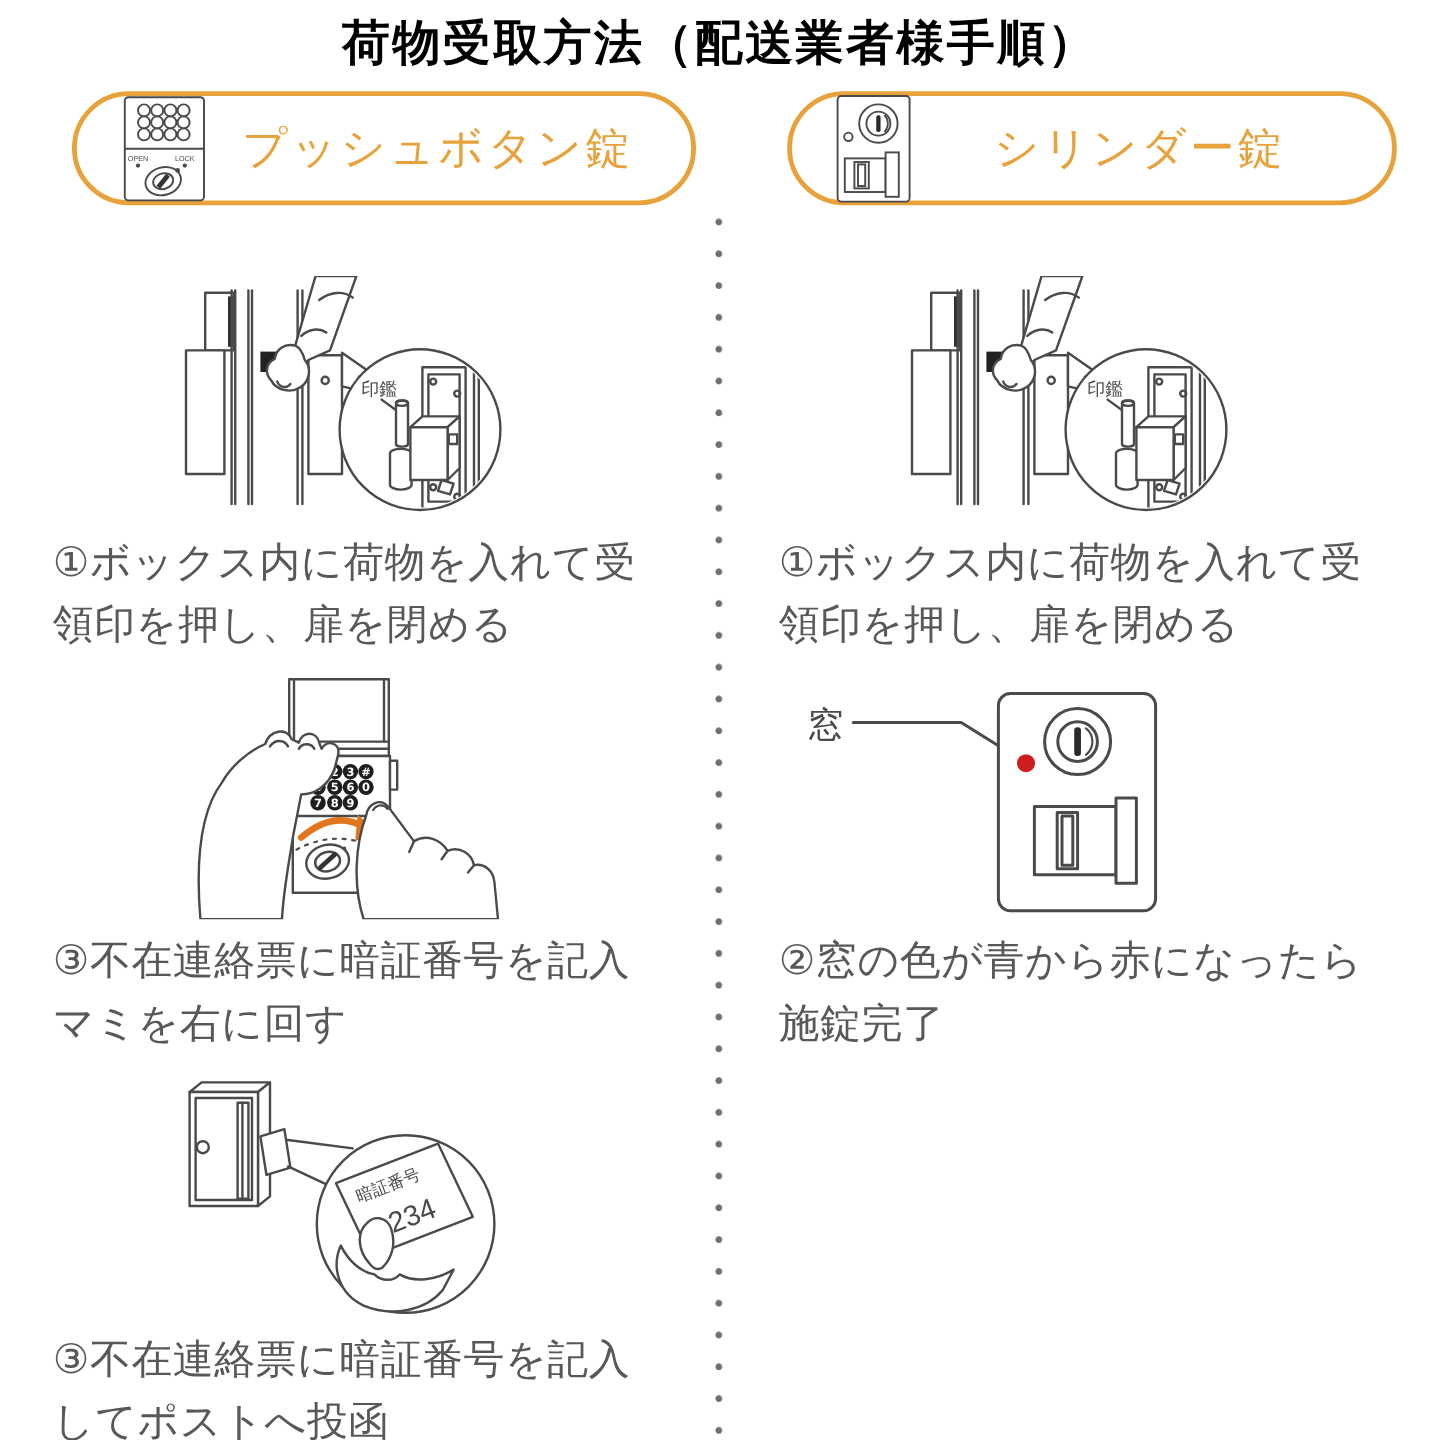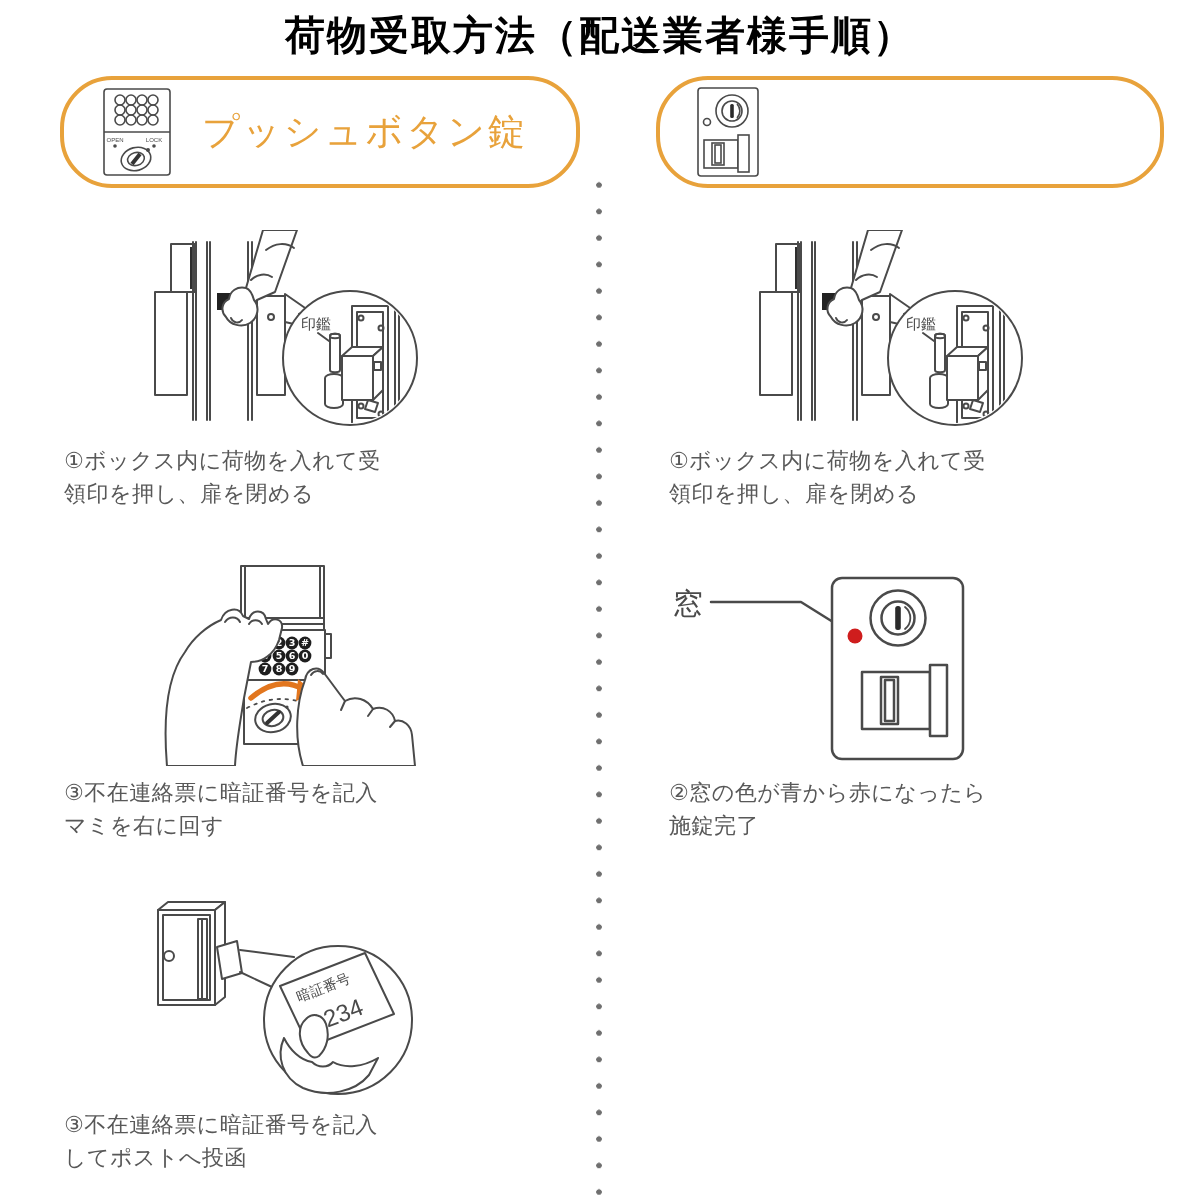--- a/index.html
+++ b/index.html
@@ -6,31 +6,31 @@
   body{
     width:1200px;height:1200px;background:#ffffff;position:relative;overflow:hidden;
     font-family:"Liberation Sans","DejaVu Sans",sans-serif;
   }
   .abs{position:absolute;}
   .title{
     top:8px;left:0;width:1200px;text-align:center;
     font-size:40px;font-weight:700;color:#000000;letter-spacing:2px;
   }
   .badge{
-    height:112px;border:4px solid #E8A23B;border-radius:52px;background:#fff;
+    height:95px;border:4px solid #E8A23B;border-radius:52px;background:#fff;
     display:flex;align-items:center;box-sizing:border-box;padding:0 26px 0 30px;
   }
   .badge-label{
     flex:1;text-align:center;color:#E8A23B;font-size:37px;letter-spacing:3px;
   }
   #badge-left{left:60px;top:76px;width:520px;}
   #badge-right{left:656px;top:76px;width:508px;}
   .step-text{
-    font-size:22px;color:#585858;line-height:1.52;letter-spacing:.5px;
-    white-space:pre-line;width:560px;margin-left:20px;
+    font-size:34px;color:#585858;line-height:1.52;letter-spacing:.5px;
+    white-space:pre-line;width:560px;
   }
   #l-step1{left:44px;top:444px;}
   #l-step2{left:44px;top:776px;}
   #l-step3{left:44px;top:1108px;}
   #r-step1{left:649px;top:444px;}
   #r-step2{left:649px;top:776px;}
   #l-illus1{left:145px;top:230px;}
   #r-illus1{left:750px;top:230px;}
   #l-illus2{left:155px;top:558px;}
   #r-illus2{left:653px;top:560px;}
@@ -95,20 +95,21 @@
       <circle cx="42" cy="27" r="10"></circle>
       <rect x="40.2" y="20" width="3.6" height="14" rx="1.5" fill="#2b2b2b" stroke="none"></rect>
       <path d="M 47,20 a 10,10 0 0 1 0,14"></path>
       <circle cx="17" cy="38" r="3.5"></circle>
       <rect x="14" y="56" width="34" height="28" fill="#fff"></rect>
       <rect x="22" y="59" width="12" height="22" fill="#fff"></rect>
       <rect x="25" y="61" width="6" height="18"></rect>
       <rect x="48" y="51" width="11" height="37" fill="#fff"></rect>
     </g>
   </svg>
+  <div class="badge-label">シリンダー錠</div>
 </div>
 
 <svg id="l-illus1" class="abs" width="320" height="207" viewBox="0 0 320 207">
   <g stroke="#4a4a4a" stroke-width="2" fill="none" stroke-linejoin="round" stroke-linecap="round">
     <rect x="26" y="14" width="24" height="48" fill="#fff"></rect>
     <rect x="45" y="17" width="4" height="42" fill="#2e2e2e" stroke="none"></rect>
     <rect x="10" y="62" width="32" height="103" fill="#fff"></rect>
     <line x1="48" y1="12" x2="48" y2="190"></line>
       <line x1="51" y1="12" x2="51" y2="190"></line>
     <line x1="62" y1="12" x2="62" y2="190"></line>

